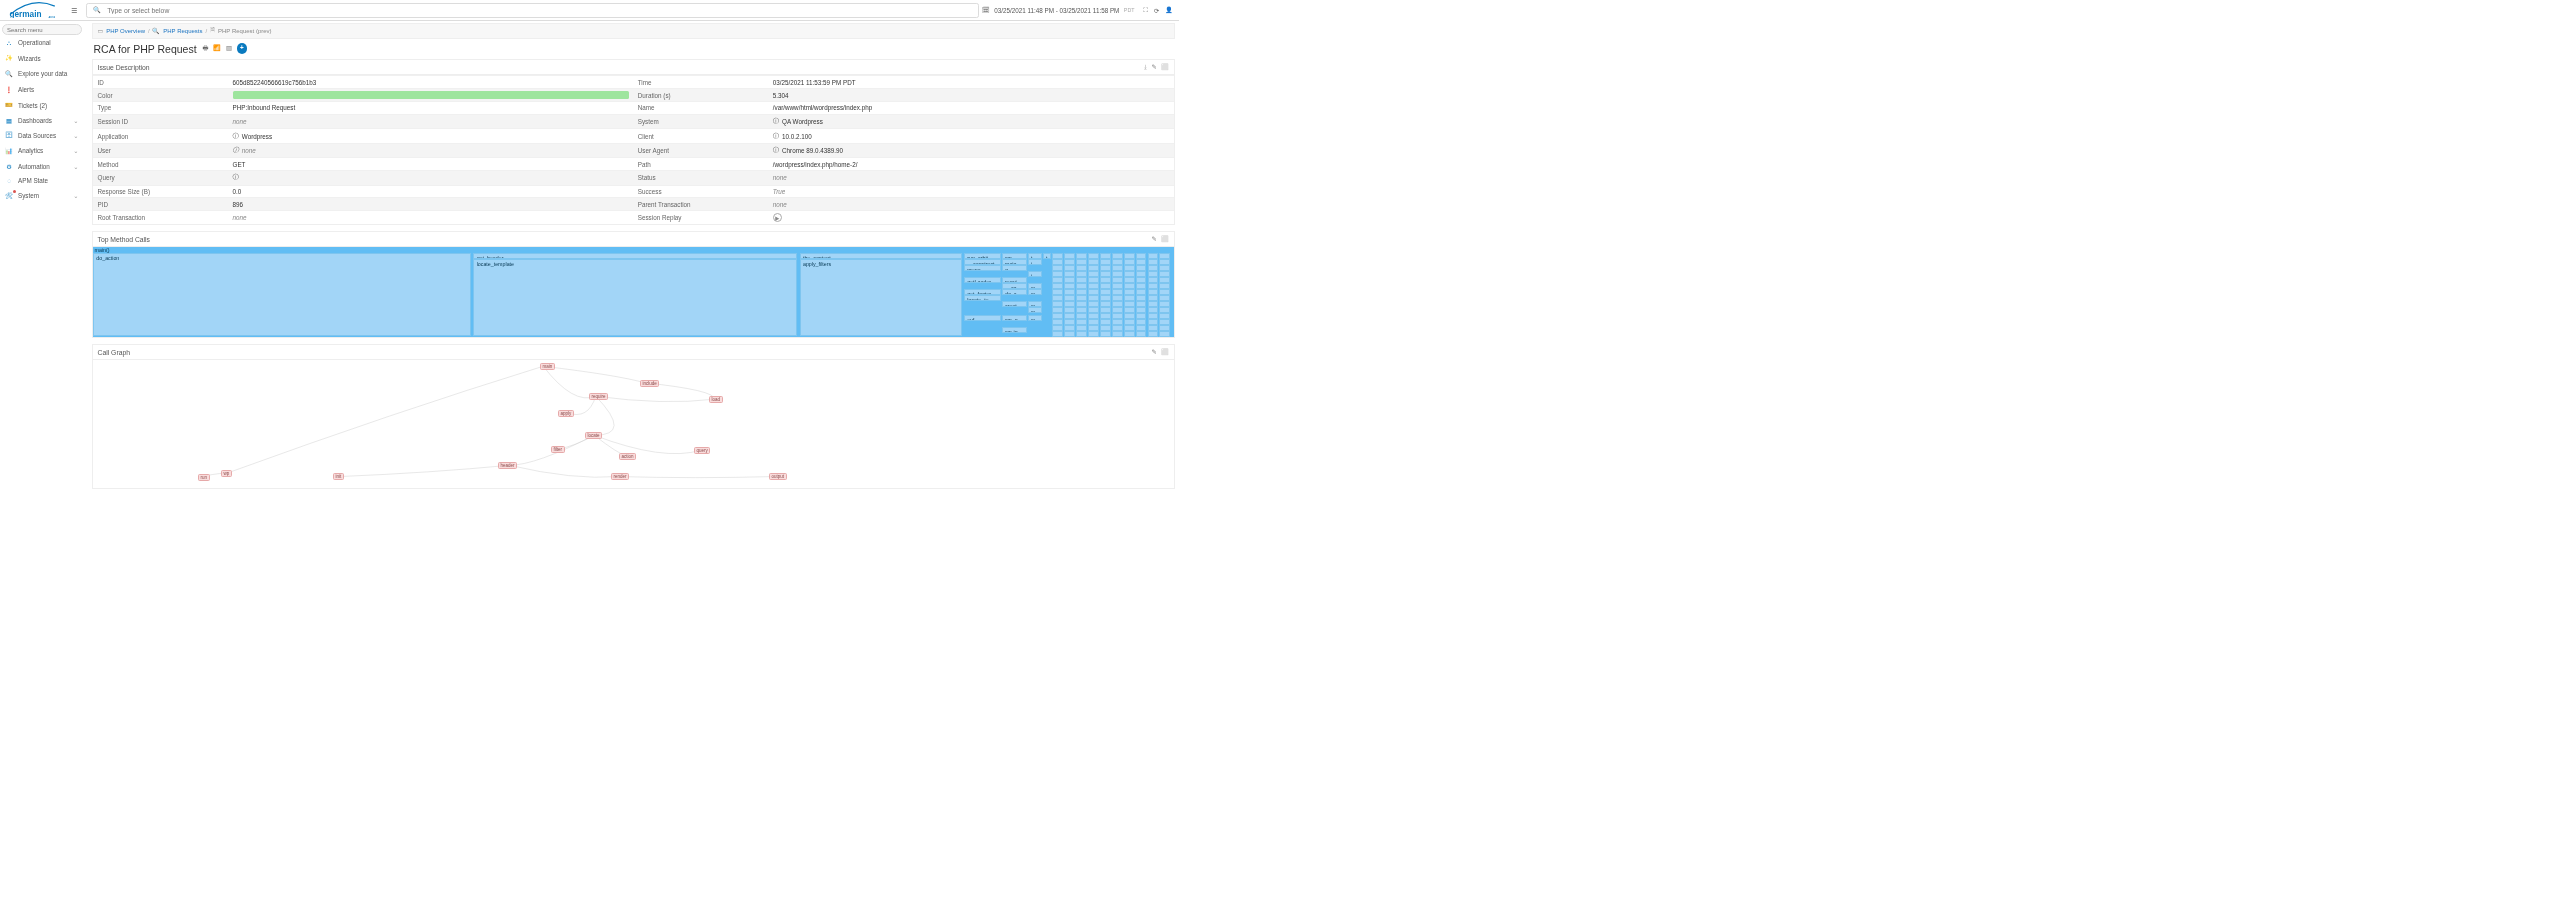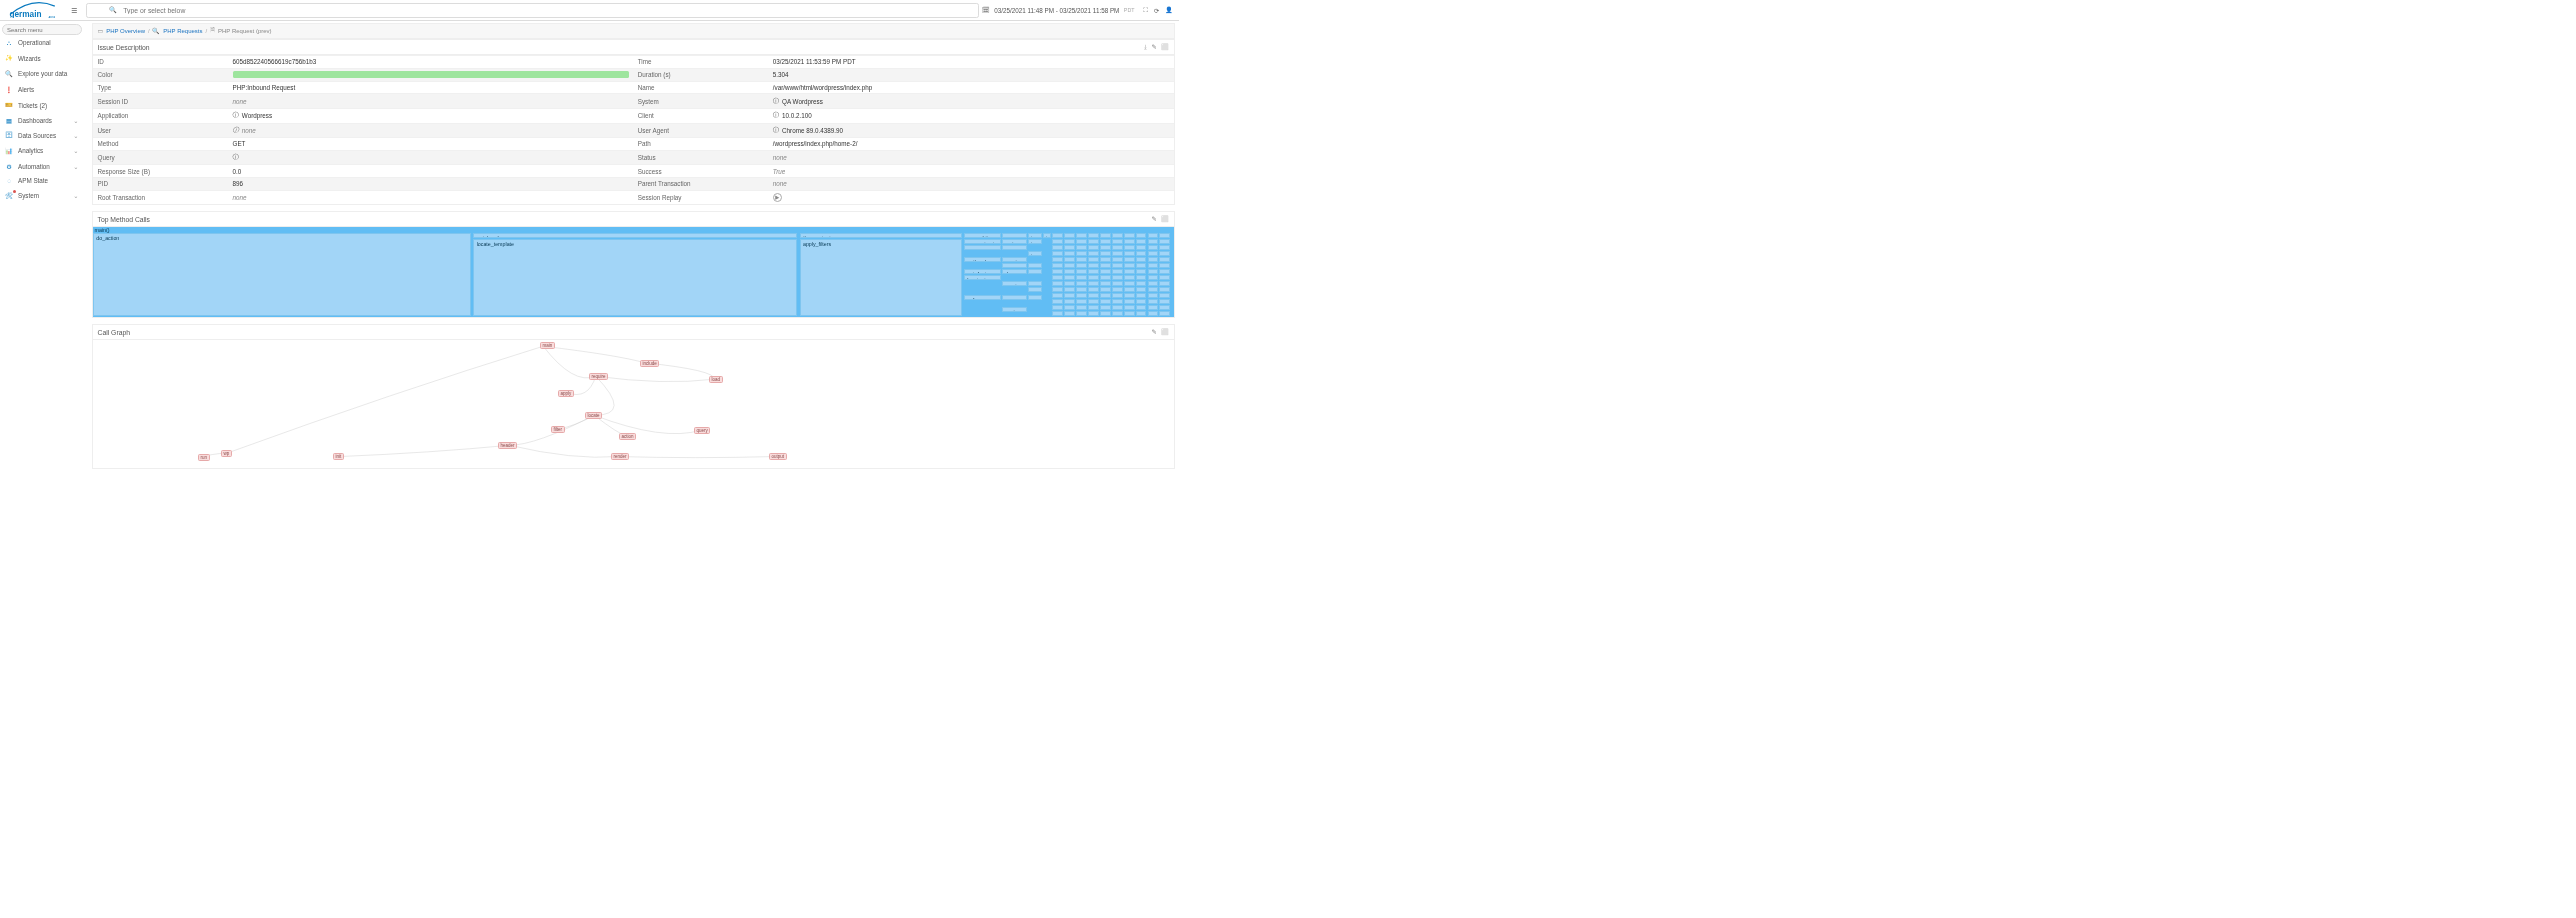--- a/index.html
+++ b/index.html
@@ -17,21 +17,21 @@
   }
   *{box-sizing:border-box;font-family:Arial, Helvetica, sans-serif;}
   html,body{margin:0;padding:0;font-size:6.3px;color:var(--text);background:#fff;}
   body{width:1179px;}
 
   
   .topbar{display:flex;align-items:center;border-bottom:0.8px solid var(--border);height:21px;}
   .logo-box{width:65px;display:flex;align-items:center;justify-content:center;}
   .logo-box svg{height:16.5px;}
   .hamburger{width:18px;text-align:center;font-size:10.5px;cursor:pointer;color:#666;}
-  .search-wrap{flex:1;display:flex;align-items:center;padding:0 22px;border:0.8px solid var(--border);margin:3px;border-radius:2.3px;height:15px;}
+  .search-wrap{flex:1;display:flex;align-items:center;padding:0 6px;border:0.8px solid var(--border);margin:3px;border-radius:2.3px;height:15px;}
   .search-wrap input{border:none;outline:none;flex:1;font-size:6.8px;color:#555;}
   .dt-range{display:flex;align-items:center;gap:4.5px;padding-right:3px;color:#555;}
   .top-icons{display:flex;align-items:center;gap:6px;padding:0 6px;}
   .top-icons span{cursor:pointer;color:#666;}
 
   
   .app{display:flex;}
   .sidebar{width:var(--sidebar-w);padding:3px 1.5px;border-right:0;}
   .search-menu{border:0.8px solid var(--border);border-radius:7.5px;padding:1.5px 4.5px;width:100%;font-size:6px;color:#888;background:#f6f6f6;}
   .nav-item{display:flex;align-items:center;gap:4.5px;padding:3.8px 3px;color:#555;cursor:pointer;border-radius:3px;}
@@ -170,20 +170,29 @@
         <span style="color: rgb(136, 136, 136);">▭</span>
         <a href="#">PHP Overview</a>
         <span class="sep">/</span>
         <span style="color: rgb(136, 136, 136);">🔍</span>
         <a href="#">PHP Requests</a>
         <span class="sep">/</span>
         <span style="color: rgb(136, 136, 136);">🗎</span>
         <span class="cur">PHP Request (prev)</span>
       </div>
 
+    <div class="page-title-row">
+      <span class="page-title">RCA for PHP Request</span>
+      <span class="title-actions">
+        <span>🖶</span>
+        <span>📶</span>
+        <span>▥</span>
+        <span class="plus">+</span>
+      </span>
+    </div>
 
     <div class="panel">
       <div class="panel-head">
         <span class="ptitle">Issue Description</span>
         <span class="pactions">
           <span>⤓</span>
           <span>✎</span>
           <span>⬜</span>
         </span>
       </div>

